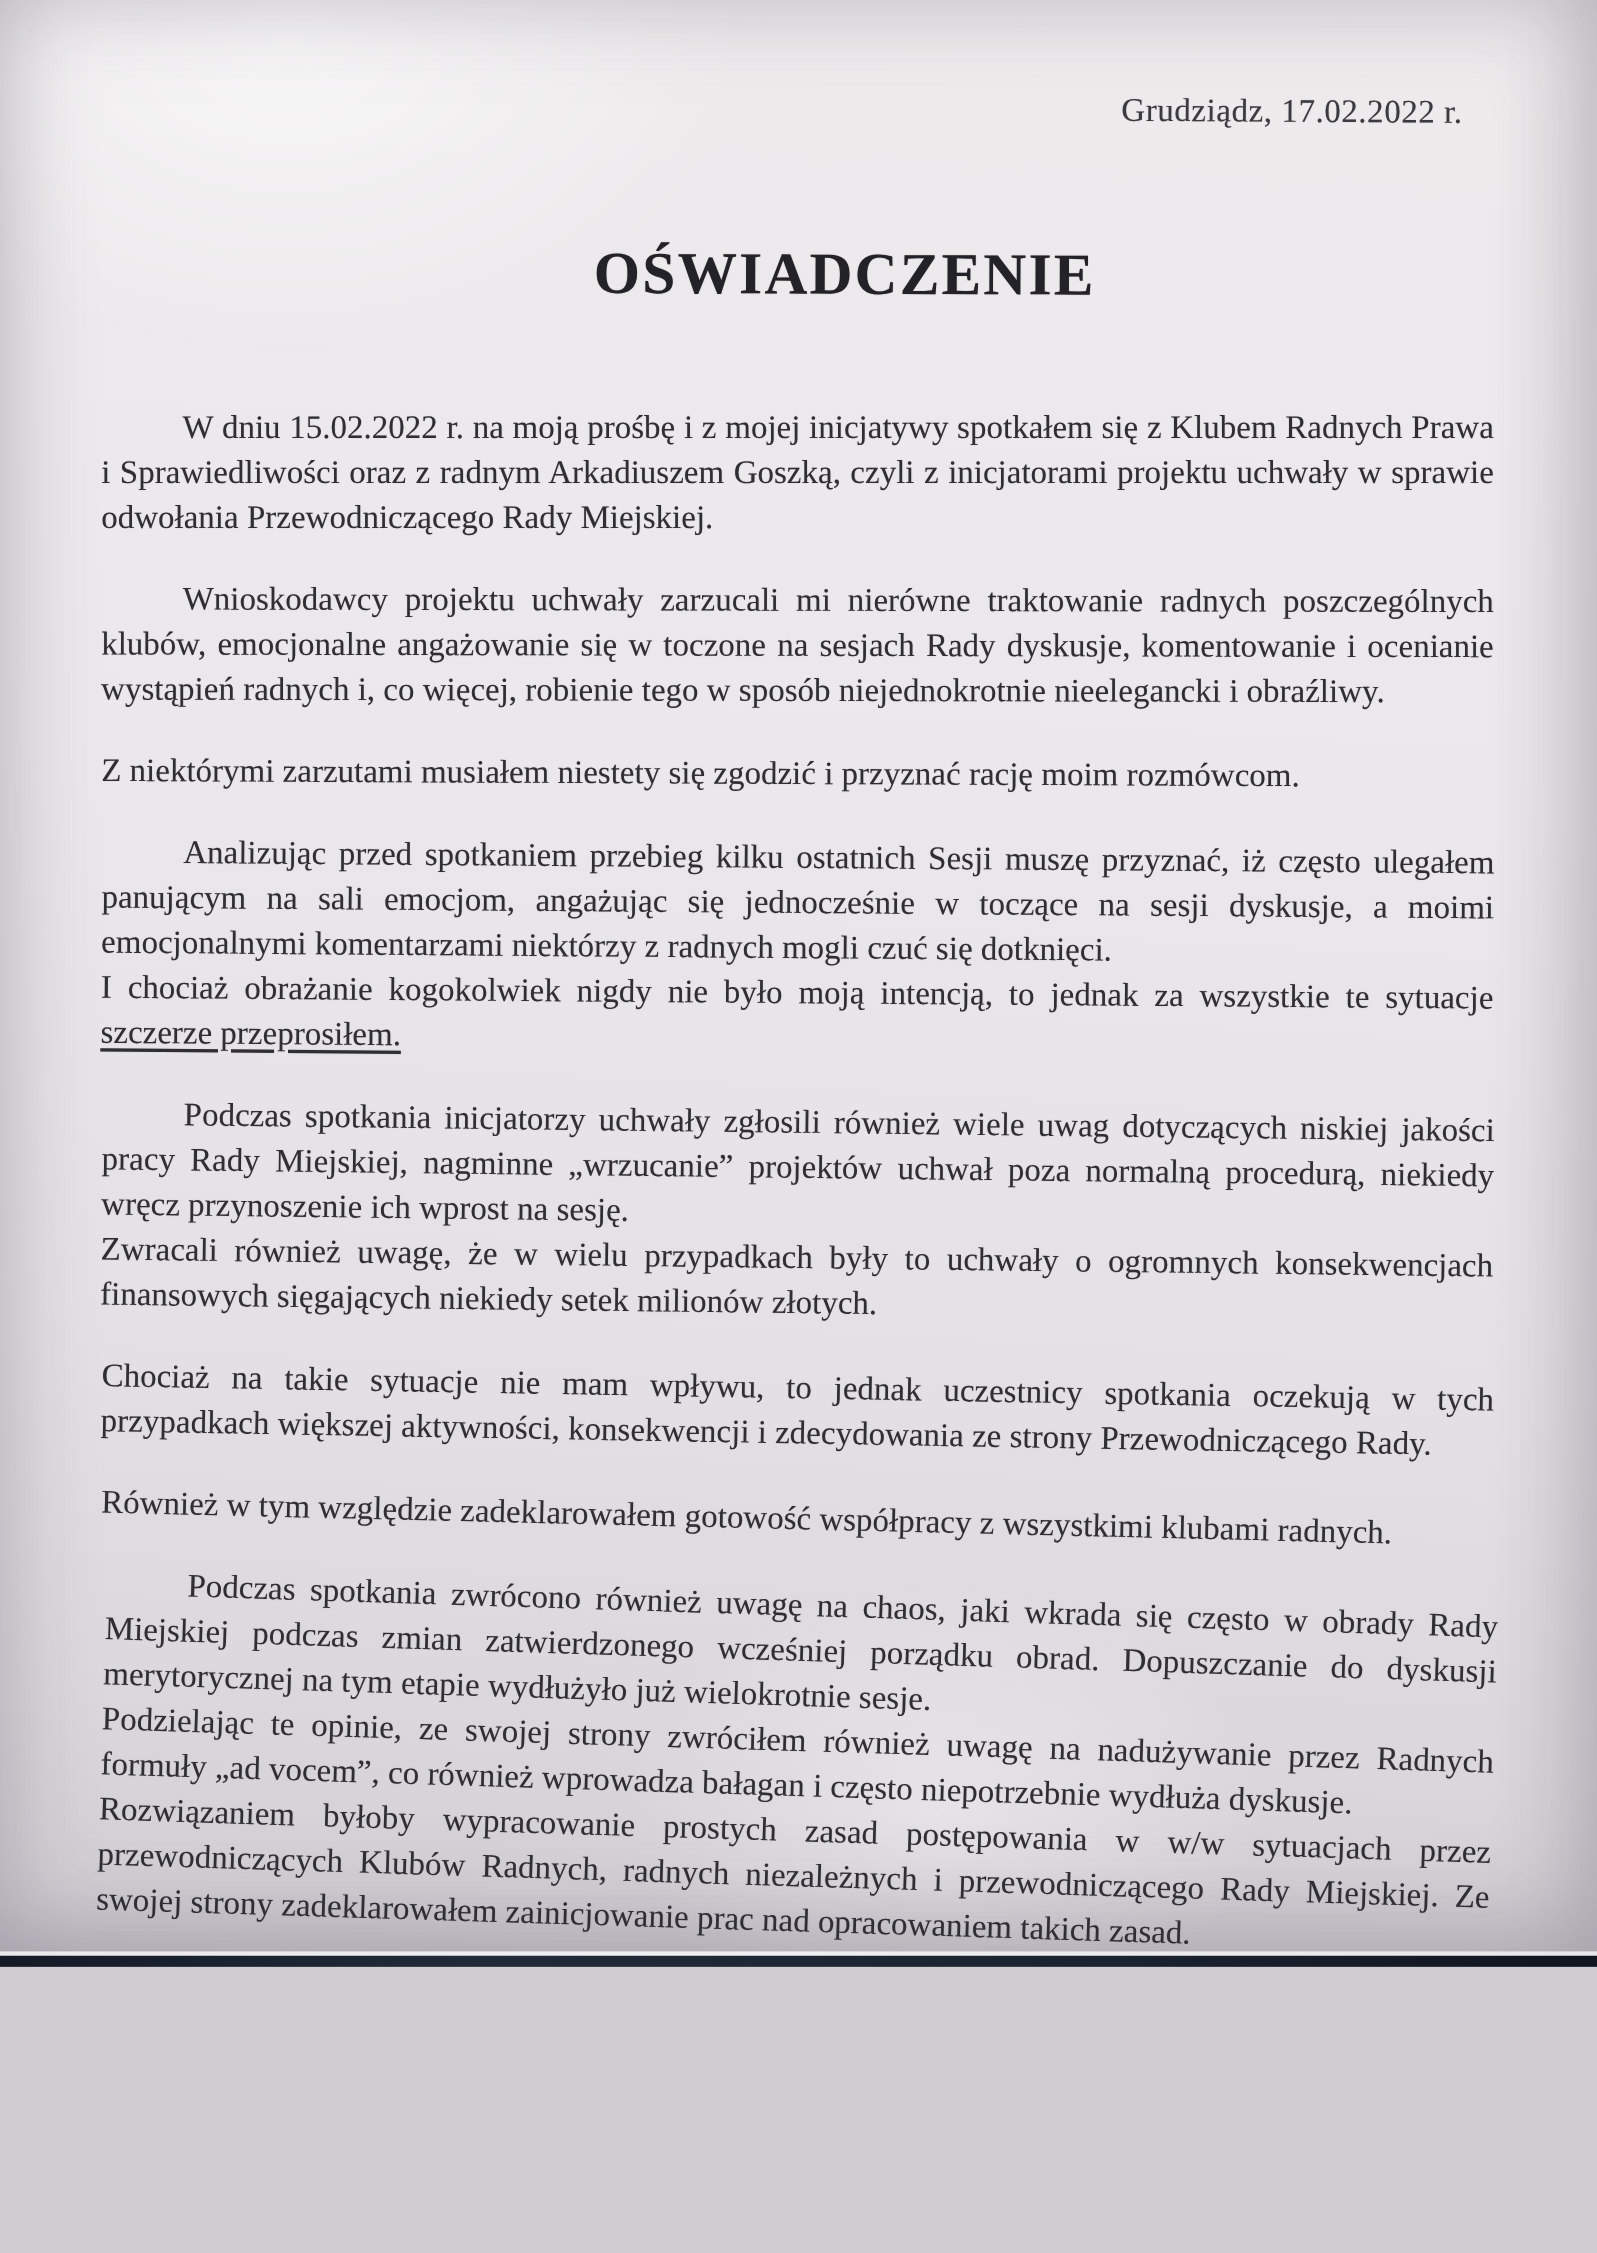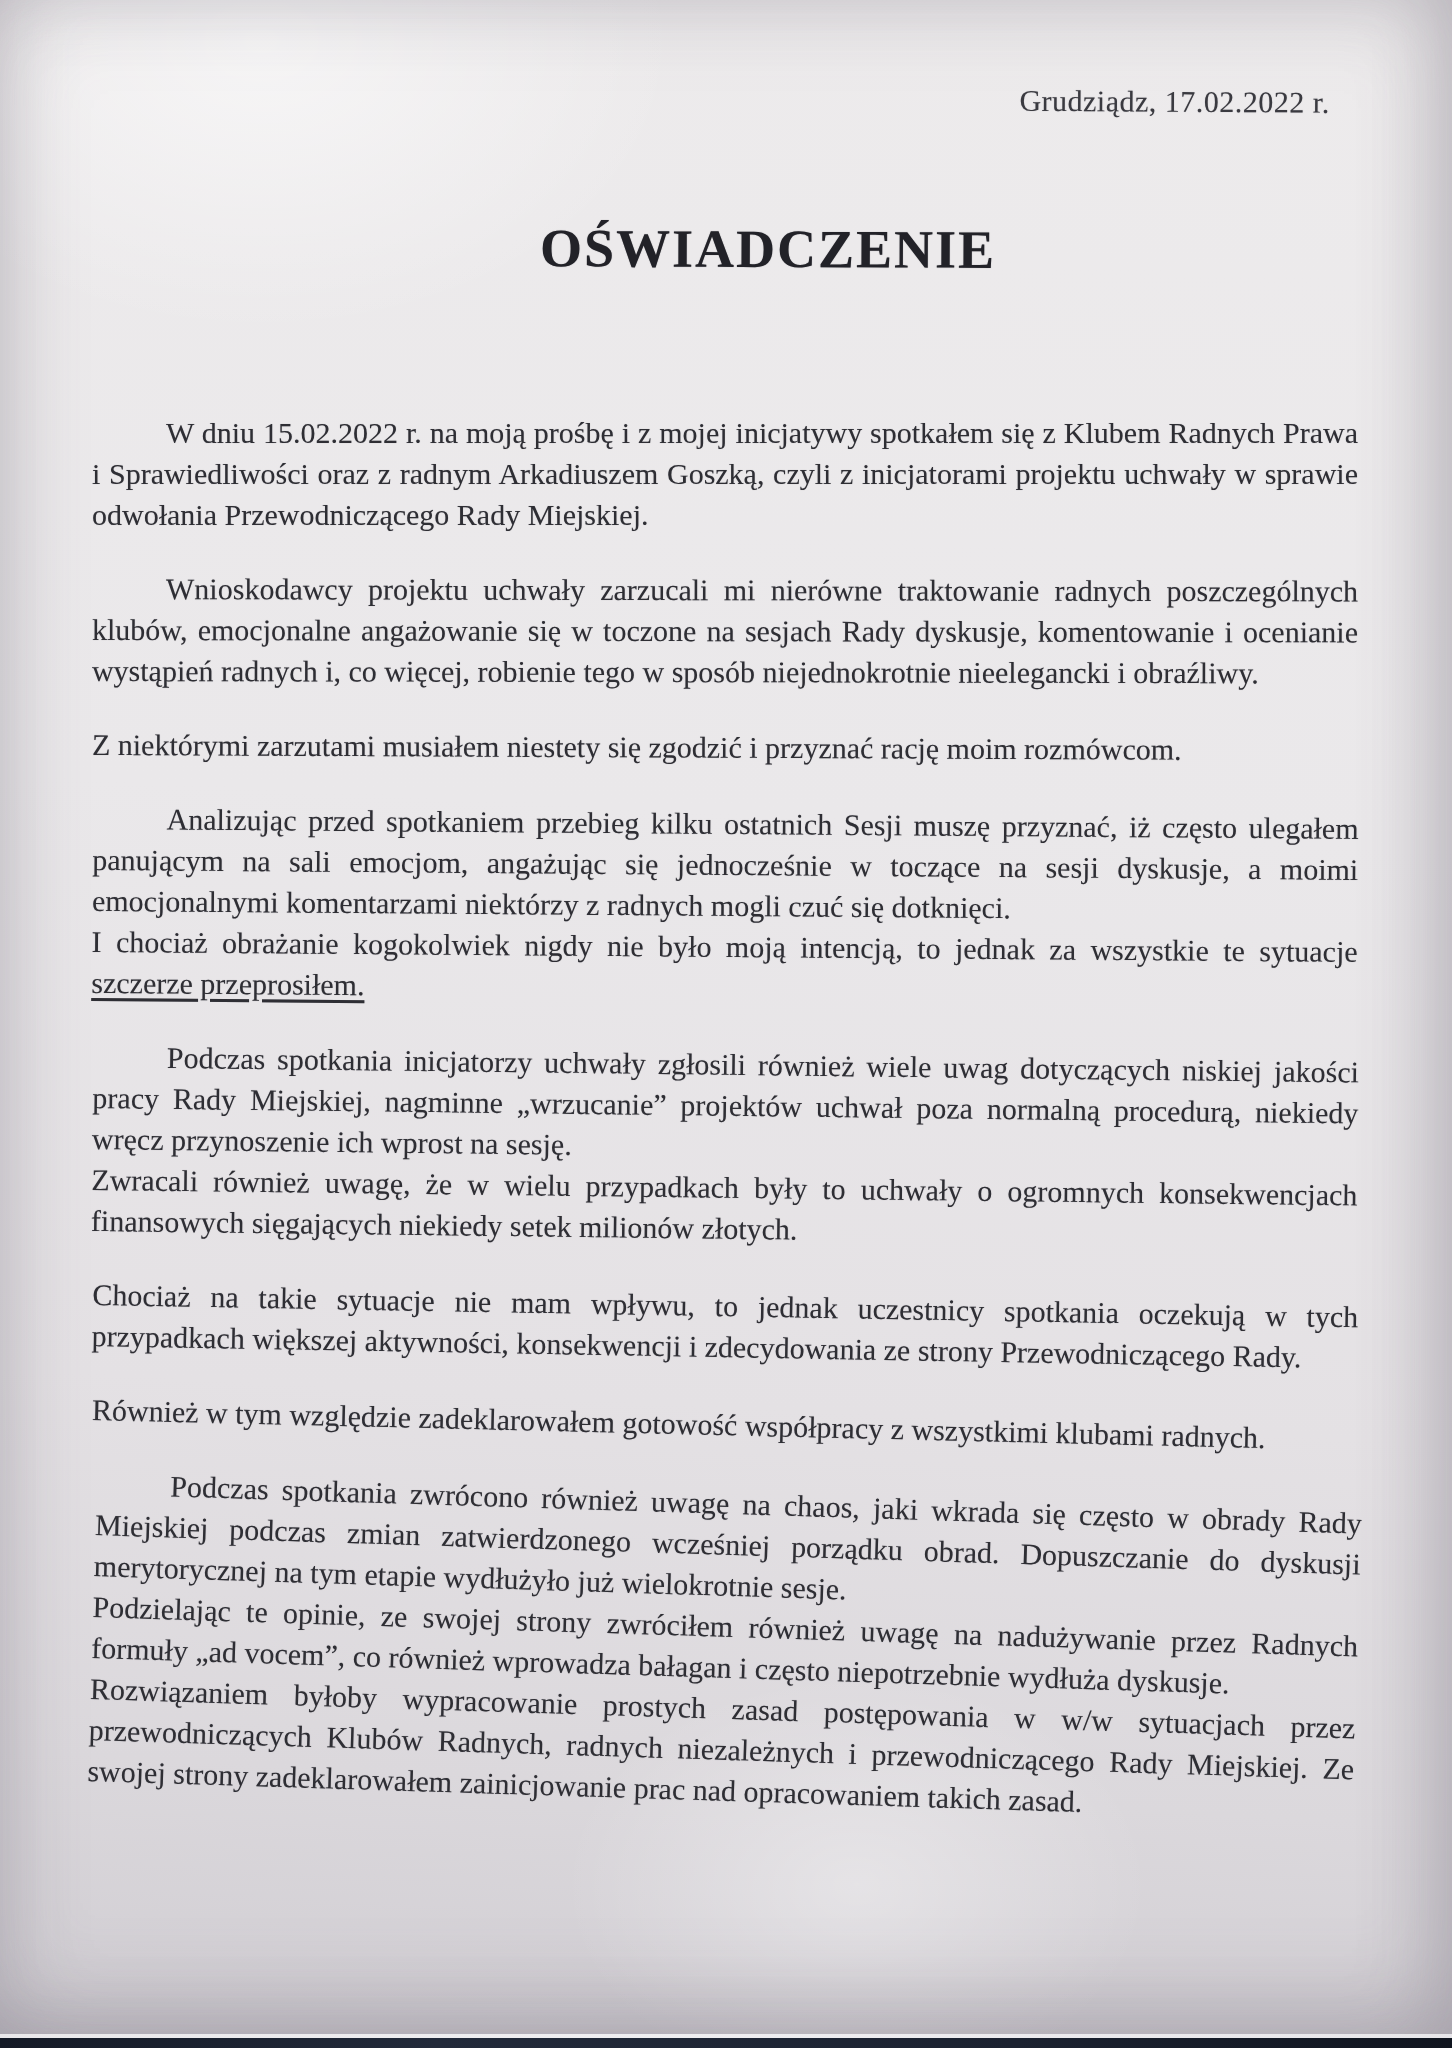--- a/index.html
+++ b/index.html
@@ -6,21 +6,21 @@
     margin: 0;
     padding: 0;
     width: 1452px;
     height: 2048px;
     overflow: hidden;
     background: #cfccd2;
   }
   .page {
     position: relative;
     width: 1452px;
-    height: 2048px;
+    height: 1788px;
     background:
       radial-gradient(ellipse 600px 420px at 18% 2%, rgba(255,255,255,0.55), rgba(255,255,255,0) 70%),
       radial-gradient(ellipse 420px 300px at 59% 92%, rgba(255,255,255,0.35), rgba(255,255,255,0) 70%),
       linear-gradient(183deg, #edebec 0%, #eae8ea 40%, #e4e1e4 68%, #dbd8dc 86%, #d2cfd4 97%, #cac7cd 100%);
     box-shadow:
       inset 0 0 90px rgba(120,114,126,0.22),
       inset -30px 0 70px rgba(126,120,132,0.16),
       inset 0 -50px 80px rgba(112,106,120,0.22);
     font-family: "Liberation Serif", "DejaVu Serif", serif;
     color: #2c2c31;
@@ -80,21 +80,21 @@
 </style>
 </head>
 <body>
 
 <div class="page">
   <div class="date-line">Grudziądz, 17.02.2022 r.</div>
 
   <h1 class="title">OŚWIADCZENIE</h1>
 
   <div class="body-text" id="paragraphs">
-      <p class="indent" style="transform: rotate(0deg); margin-top: 44px;"><span>W dniu 15.02.2022 r. na moją prośbę i z mojej inicjatywy spotkałem się z Klubem Radnych Prawa i Sprawiedliwości oraz z radnym Arkadiuszem Goszką, czyli z inicjatorami projektu uchwały w sprawie odwołania Przewodniczącego Rady Miejskiej.</span></p>
+      <p class="indent" style="transform: rotate(0deg);"><span>W dniu 15.02.2022 r. na moją prośbę i z mojej inicjatywy spotkałem się z Klubem Radnych Prawa i Sprawiedliwości oraz z radnym Arkadiuszem Goszką, czyli z inicjatorami projektu uchwały w sprawie odwołania Przewodniczącego Rady Miejskiej.</span></p>
       <p class="indent" style="transform: rotate(0.11deg);"><span>Wnioskodawcy projektu uchwały zarzucali mi nierówne traktowanie radnych poszczególnych klubów, emocjonalne angażowanie się w toczone na sesjach Rady dyskusje, komentowanie i ocenianie wystąpień radnych i, co więcej, robienie tego w sposób niejednokrotnie nieelegancki i obraźliwy.</span></p>
       <p style="transform: rotate(0.25deg);"><span>Z niektórymi zarzutami musiałem niestety się zgodzić i przyznać rację moim rozmówcom.</span></p>
       <p class="indent" style="transform: rotate(0.45deg);"><span>Analizując przed spotkaniem przebieg kilku ostatnich Sesji muszę przyznać, iż często ulegałem panującym na sali emocjom, angażując się jednocześnie w toczące na sesji dyskusje, a moimi emocjonalnymi komentarzami niektórzy z radnych mogli czuć się dotknięci.</span><br><span>I chociaż obrażanie kogokolwiek nigdy nie było moją intencją, to jednak za wszystkie te sytuacje </span><span class="u">szczerze przeprosiłem.</span></p>
       <p class="indent" style="transform: rotate(0.7deg);"><span>Podczas spotkania inicjatorzy uchwały zgłosili również wiele uwag dotyczących niskiej jakości pracy Rady Miejskiej, nagminne „wrzucanie” projektów uchwał poza normalną procedurą, niekiedy wręcz przynoszenie ich wprost na sesję.</span><br><span>Zwracali również uwagę, że w wielu przypadkach były to uchwały o ogromnych konsekwencjach finansowych sięgających niekiedy setek milionów złotych.</span></p>
       <p style="transform: rotate(1.01deg);"><span>Chociaż na takie sytuacje nie mam wpływu, to jednak uczestnicy spotkania oczekują w tych przypadkach większej aktywności, konsekwencji i zdecydowania ze strony Przewodniczącego Rady.</span></p>
       <p style="transform: rotate(1.37deg);"><span>Również w tym względzie zadeklarowałem gotowość współpracy z wszystkimi klubami radnych.</span></p>
       <p class="indent" style="transform: rotate(1.79deg);"><span>Podczas spotkania zwrócono również uwagę na chaos, jaki wkrada się często w obrady Rady Miejskiej podczas zmian zatwierdzonego wcześniej porządku obrad. Dopuszczanie do dyskusji merytorycznej na tym etapie wydłużyło już wielokrotnie sesje.</span><br><span>Podzielając te opinie, ze swojej strony zwróciłem również uwagę na nadużywanie przez Radnych formuły „ad vocem”, co również wprowadza bałagan i często niepotrzebnie wydłuża dyskusje.</span><br><span>Rozwiązaniem byłoby wypracowanie prostych zasad postępowania w w/w sytuacjach przez przewodniczących Klubów Radnych, radnych niezależnych i przewodniczącego Rady Miejskiej. Ze swojej strony zadeklarowałem zainicjowanie prac nad opracowaniem takich zasad.</span></p>
     </div>
 
   <div class="edge-light"></div>

